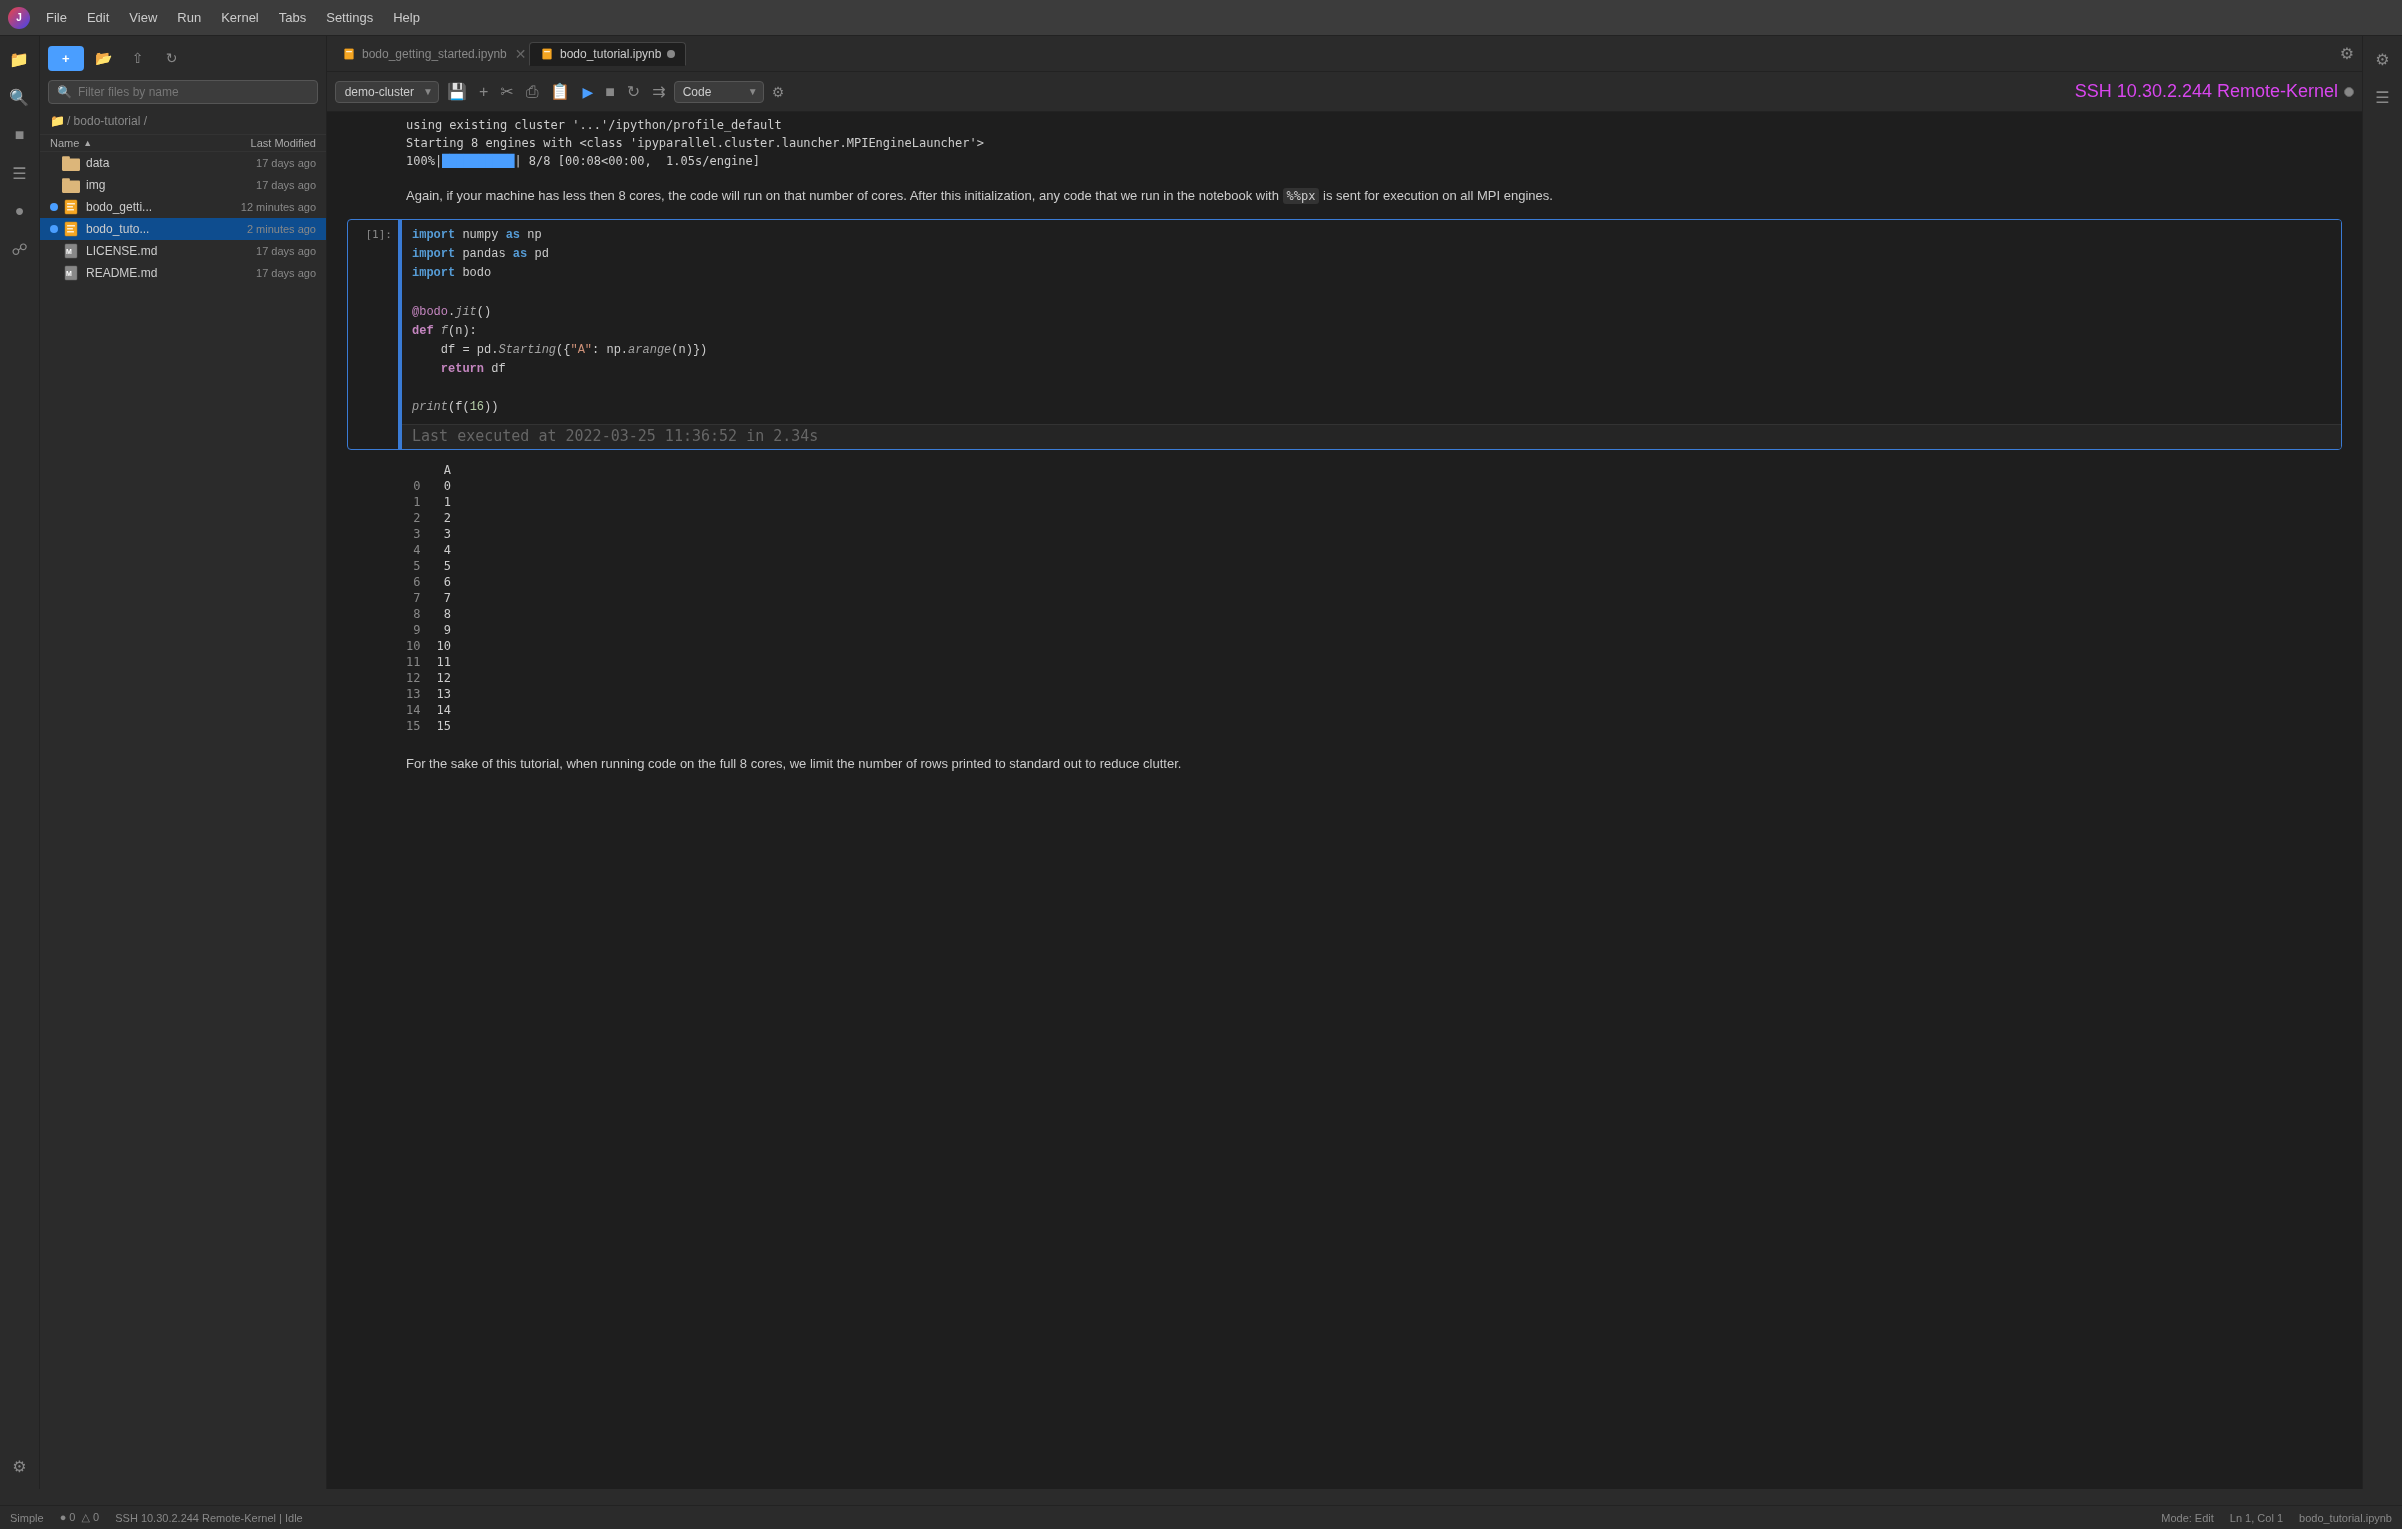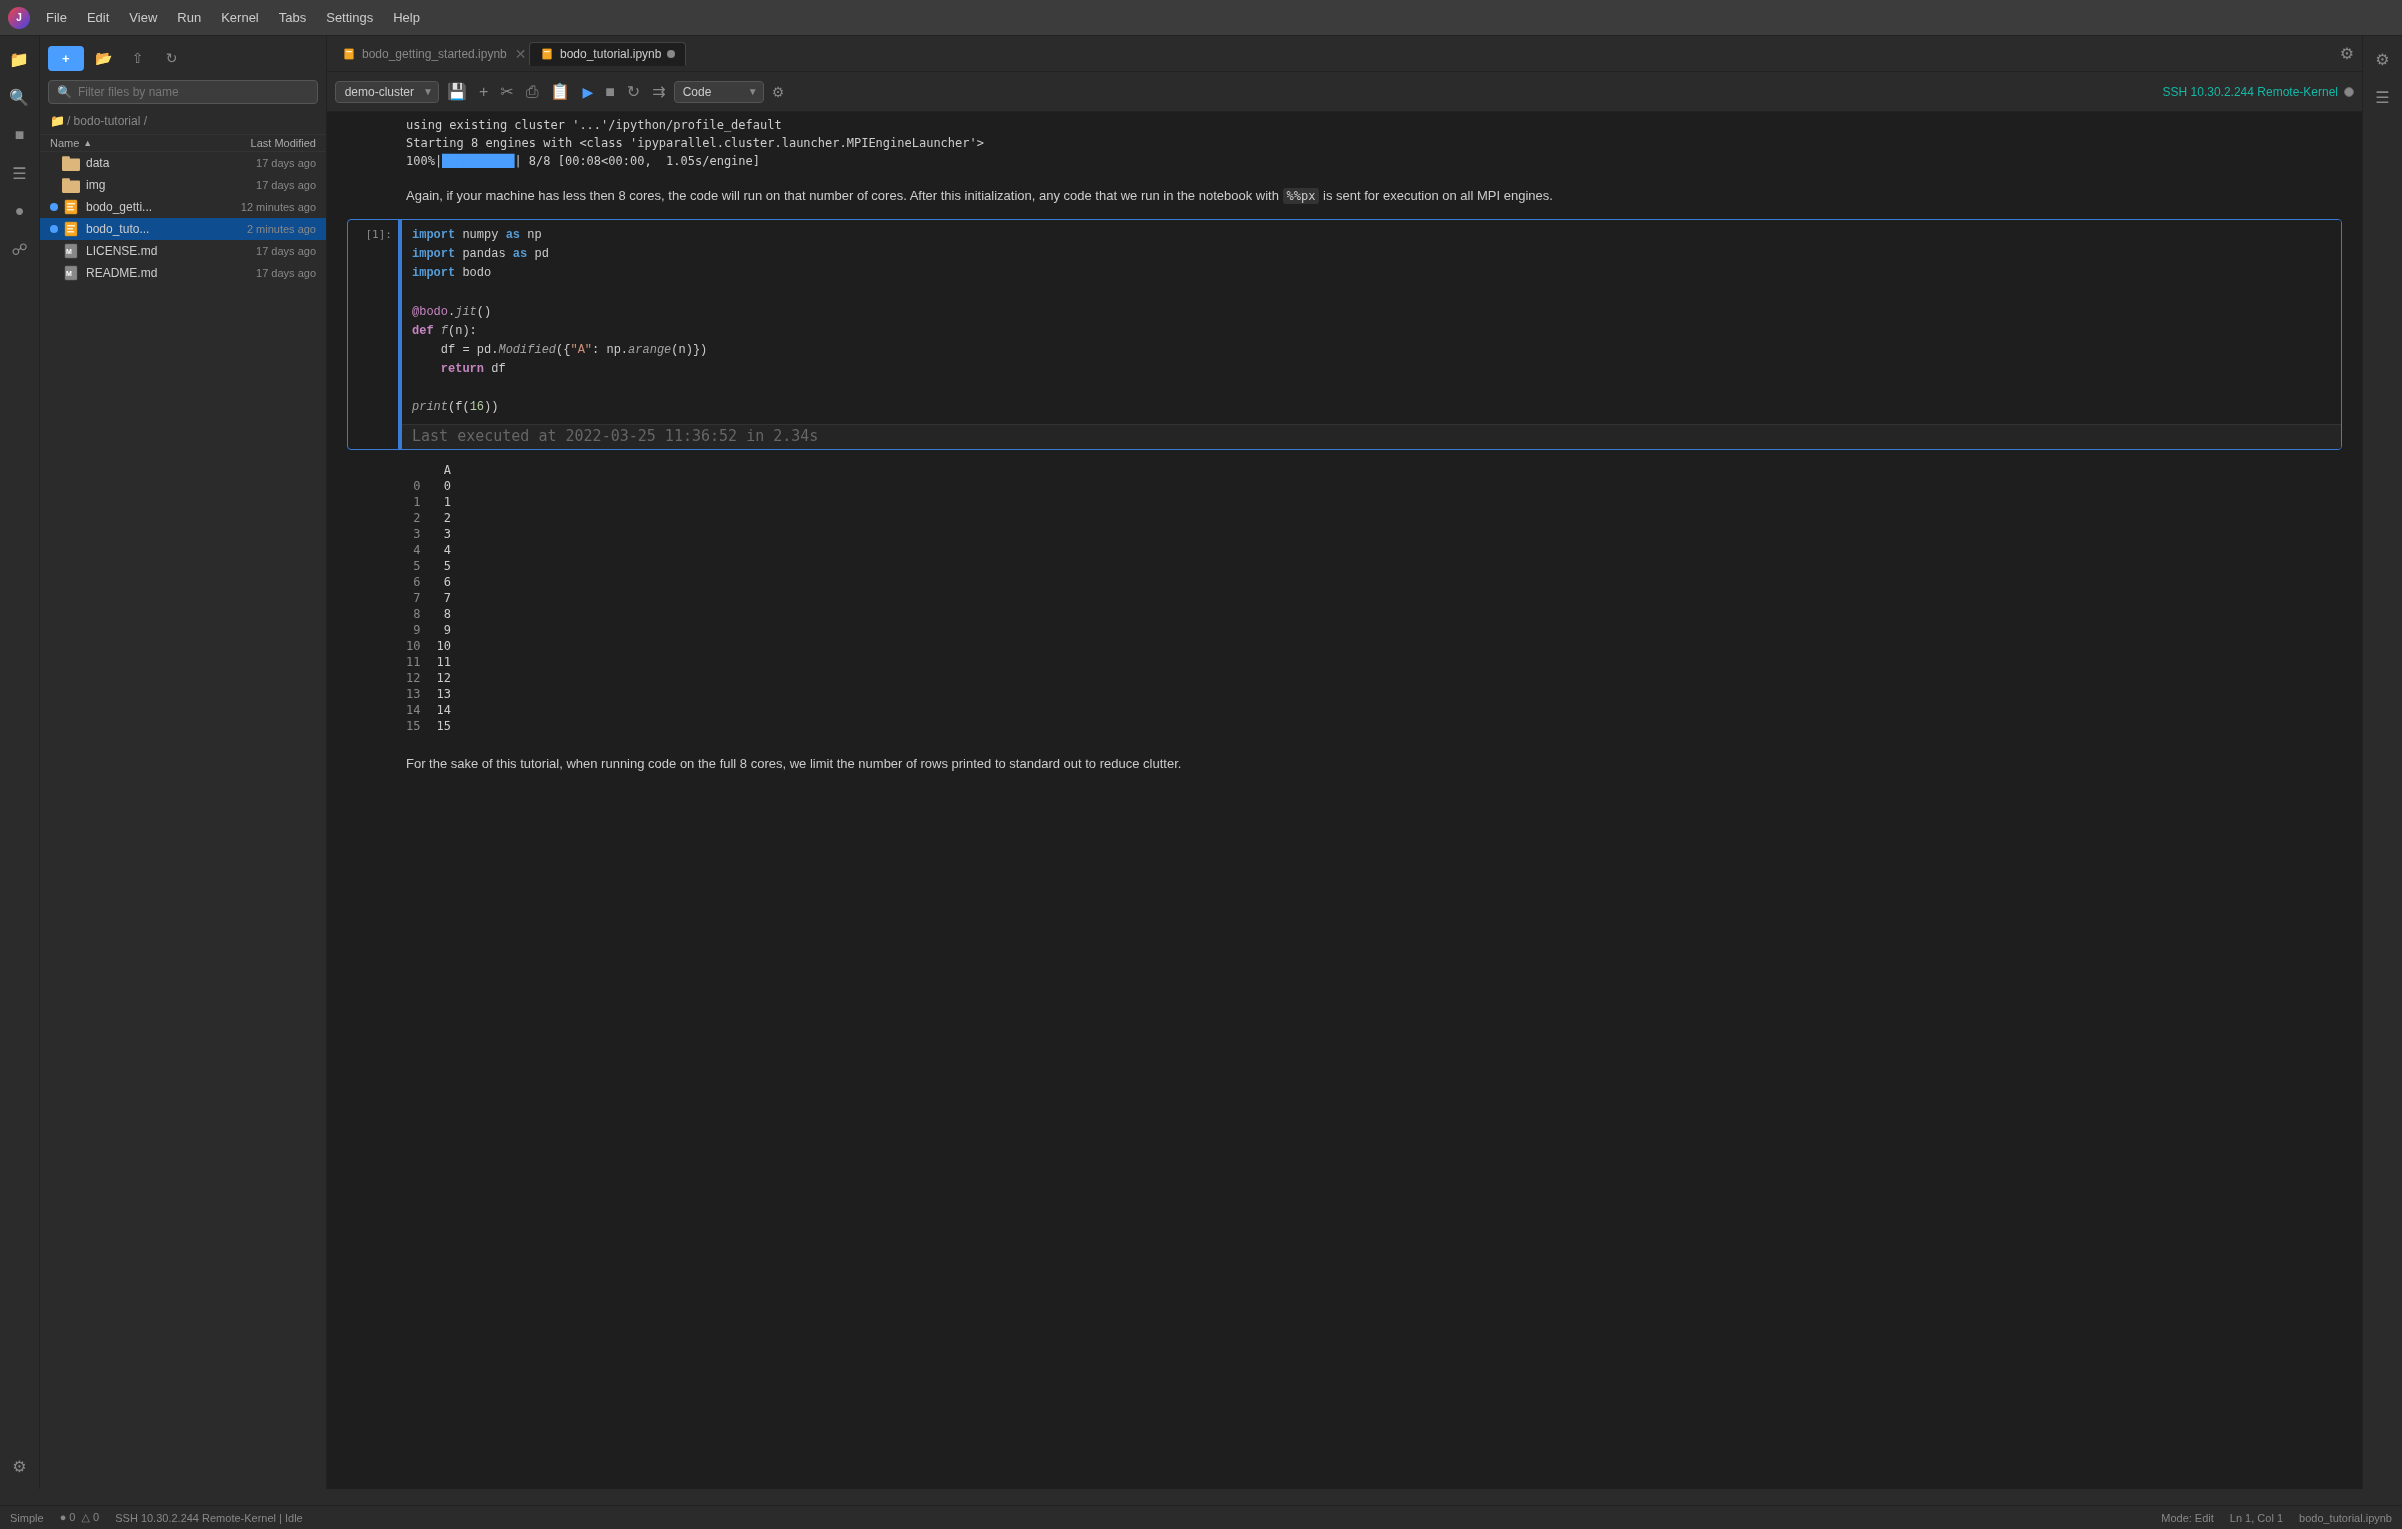--- a/index.html
+++ b/index.html
@@ -59,21 +59,21 @@
     .tab-dot { width: 8px; height: 8px; border-radius: 50%; background: #888; }
     .settings-icon-right { margin-left: auto; color: #888; cursor: pointer; font-size: 16px; padding: 4px; }
 
     
     .kernel-toolbar { display: flex; align-items: center; background: #2b2b2b; padding: 2px 8px; border-bottom: 1px solid #222; gap: 4px; height: 40px; }
     .cluster-select { background: #3c3c3c; border: 1px solid #555; border-radius: 4px; color: #ccc; padding: 3px 24px 3px 8px; font-size: 12px; cursor: pointer; appearance: none; text-align: right; }
     .select-wrapper { position: relative; display: inline-flex; align-items: center; }
     .select-arrow { position: absolute; right: 6px; color: #888; pointer-events: none; font-size: 10px; }
     .k-btn { background: transparent; border: none; color: #888; cursor: pointer; font-size: 16px; padding: 2px 4px; display: flex; align-items: center; }
     .code-select { background: #3c3c3c; border: 1px solid #555; border-radius: 4px; color: #ccc; padding: 3px 24px 3px 8px; font-size: 12px; cursor: pointer; appearance: none; }
-    .kernel-status { margin-left: auto; display: flex; align-items: center; gap: 6px; font-size: 12px; color: #14b8a6; }
+    .kernel-status { margin-left: auto; display: flex; align-items: center; gap: 6px; font-size: 18px; color: #d946ef; }
     .kernel-dot { width: 10px; height: 10px; border-radius: 50%; background: #888; border: 1px solid #666; }
     .gear-icon { font-size: 14px; color: #888; cursor: pointer; }
     .save-icon-btn { font-size: 16px; color: #888; cursor: pointer; }
 
     
     .notebook-content { flex: 1; overflow-y: auto; background: #1e1e1e; padding: 0; }
     .nb-scroll { padding: 0 20px 20px; }
 
     
     .md-cell { padding: 12px 0 8px 59px; color: #ccc; font-size: 13px; line-height: 1.6; }
@@ -313,21 +313,21 @@
           </div>
           <div class="cell-blue-bar"></div>
           <div style="flex:1; display:flex; flex-direction:column;">
             <div class="cell-content">
               <div><span class="kw">import</span> numpy <span class="kw">as</span> np</div>
               <div><span class="kw">import</span> pandas <span class="kw">as</span> pd</div>
               <div><span class="kw">import</span> bodo</div>
               <div>&nbsp;</div>
               <div><span style="color:#c586c0;">@bodo</span><span class="op">.</span><span class="fn">jit</span><span class="op">()</span></div>
               <div><span class="kw2">def</span> <span class="fn">f</span>(n):</div>
-              <div>&nbsp;&nbsp;&nbsp;&nbsp;df <span class="op">=</span> pd.<span class="fn">Modified</span>({<span class="str">"A"</span>: np.<span class="fn">arange</span>(n)})</div>
+              <div>&nbsp;&nbsp;&nbsp;&nbsp;df <span class="op">=</span> pd.<span class="fn">Starting</span>({<span class="str">"A"</span>: np.<span class="fn">arange</span>(n)})</div>
               <div>&nbsp;&nbsp;&nbsp;&nbsp;<span class="kw2">return</span> df</div>
               <div>&nbsp;</div>
               <div><span class="fn">print</span>(f(<span class="num">16</span>))</div>
             </div>
             <div class="cell-footer">Last executed at 2022-03-25 11:36:52 in 2.34s</div>
           </div>
         </div>
 
         <div class="output-table">
           <table>

